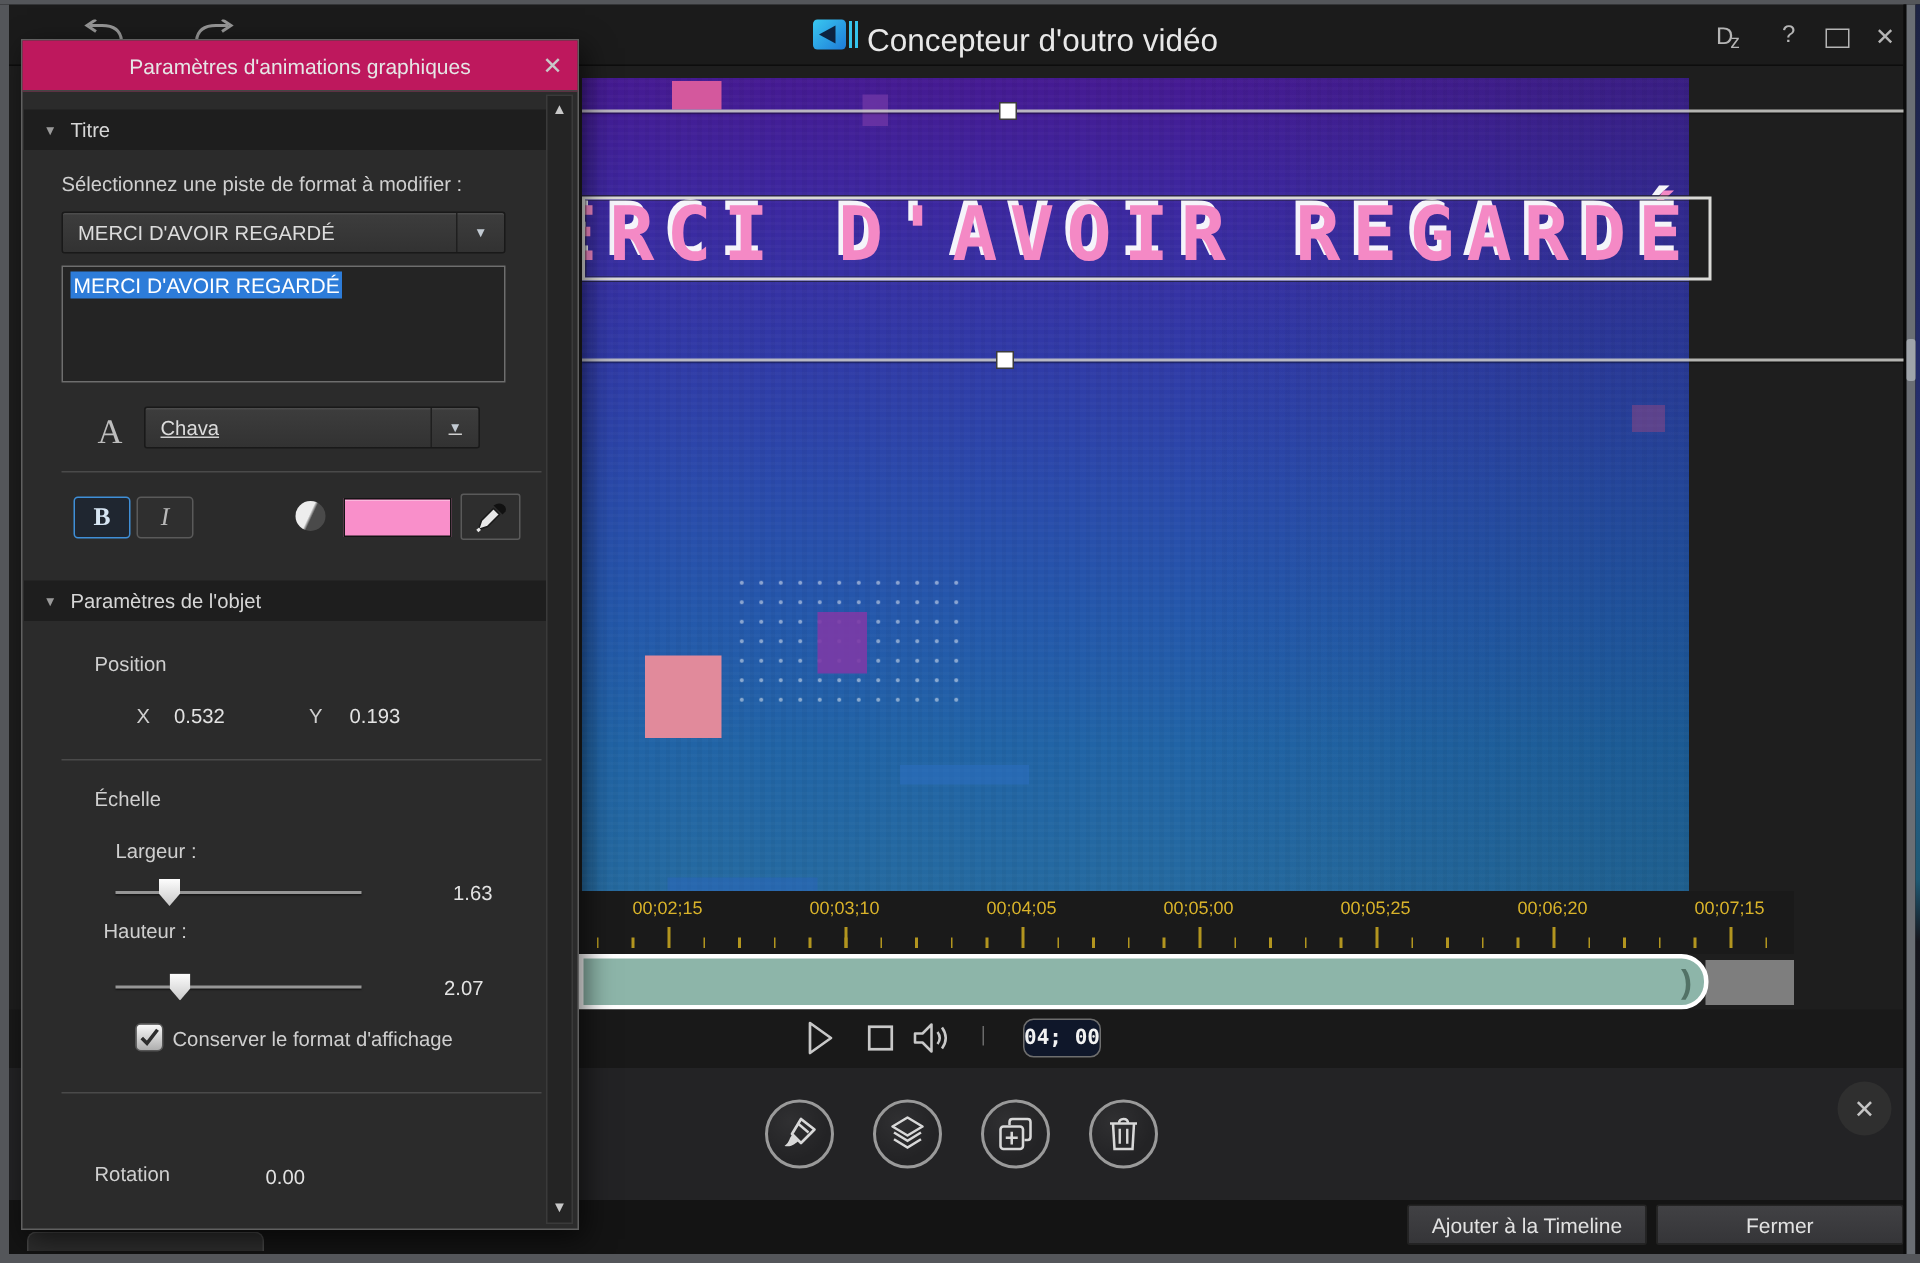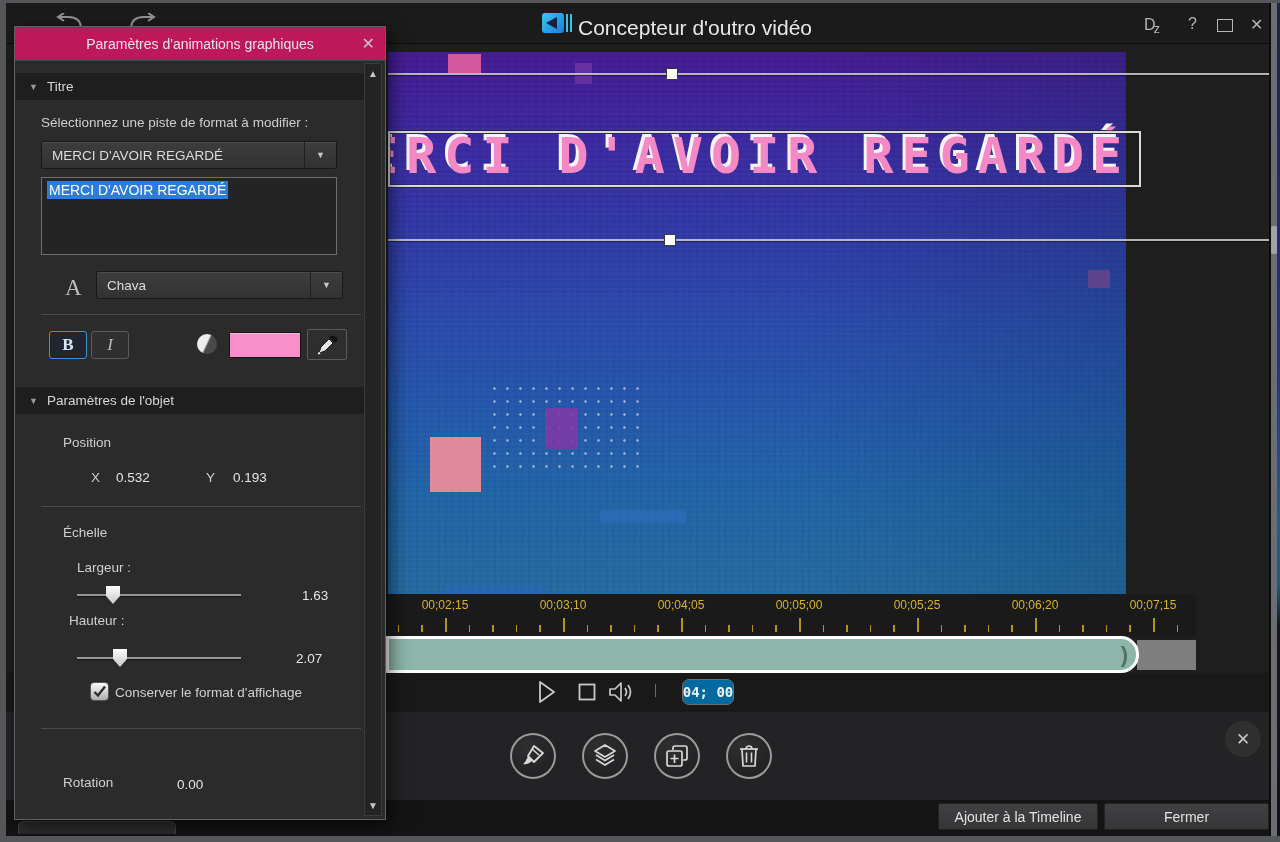--- a/index.html
+++ b/index.html
@@ -65,21 +65,21 @@
   .tick { position:absolute; bottom:4px; width:1.5px; background:#b2951f; }
   .track-gray { left:1137px; top:640px; width:59px; height:30px; background:#7e7e7e; z-index:2; }
   .track-teal { left:386px; top:636px; width:753px; height:37px; background:#8db5a9; border:3px solid #ffffff;
                 border-radius:0 18px 18px 0; z-index:2; }
   .clip-handle { position:absolute; right:8px; top:3px; font-size:22px; color:#527266; font-weight:bold; }
 
   
   .playback { left:6px; top:673px; width:1263px; height:39px; background:#191919; z-index:2; }
   .pb-icon { position:absolute; }
   .pb-divider { position:absolute; left:655px; top:684px; width:1px; height:13px; background:#6a6a6a; z-index:3; }
-  .timebox { position:absolute; left:682px; top:679px; width:52px; height:26px; background:#0369a1;
+  .timebox { position:absolute; left:682px; top:679px; width:52px; height:26px; background:#0f172a;
              border:1px solid #6e6e6e; border-radius:7px; color:#f2f2f2; z-index:3;
              font-family:"DejaVu Sans Mono",monospace; font-size:14px; font-weight:bold;
              display:flex; align-items:center; justify-content:center; white-space:nowrap; }
 
   
   .toolbar { left:6px; top:712px; width:1263px; height:88px; background:#232325; z-index:2; }
   .circle-btn { position:absolute; width:46px; height:46px; border-radius:50%; border:2px solid #9a9a9a;
                 background:radial-gradient(circle at 35% 30%, rgba(255,255,255,.06), transparent 65%);
                 display:flex; align-items:center; justify-content:center; z-index:3; }
   .x-circle { position:absolute; left:1225px; top:721px; width:36px; height:36px; border-radius:50%;
@@ -300,21 +300,21 @@
   <div class="dropdown" style="left:26px;top:114px;width:296px;height:28px;">
     <span class="dd-text">MERCI D'AVOIR REGARDÉ</span>
     <span class="dd-arrow">▼</span>
   </div>
 
   <div class="textbox">
     <span class="txt-sel">MERCI D'AVOIR REGARDÉ</span>
   </div>
 
   <span class="p-label" style="left:50px;top:248px;font-family:'Liberation Serif',serif;font-size:23px;color:#bdbdbd;">A</span>
-  <div class="dropdown" style="left:81px;top:244px;width:247px;height:28px;">
+  <div class="dropdown" style="left:81px;top:244px;width:224px;height:28px;text-decoration:underline;">
     <span class="dd-text">Chava</span>
     <span class="dd-arrow">▼</span>
   </div>
 
   <div class="divider" style="top:287px;"></div>
 
   <div class="style-btn btn-bold">B</div>
   <div class="style-btn btn-italic">I</div>
   <div class="moon"></div>
   <div class="swatch" style="background: rgb(249, 143, 202);"></div>

